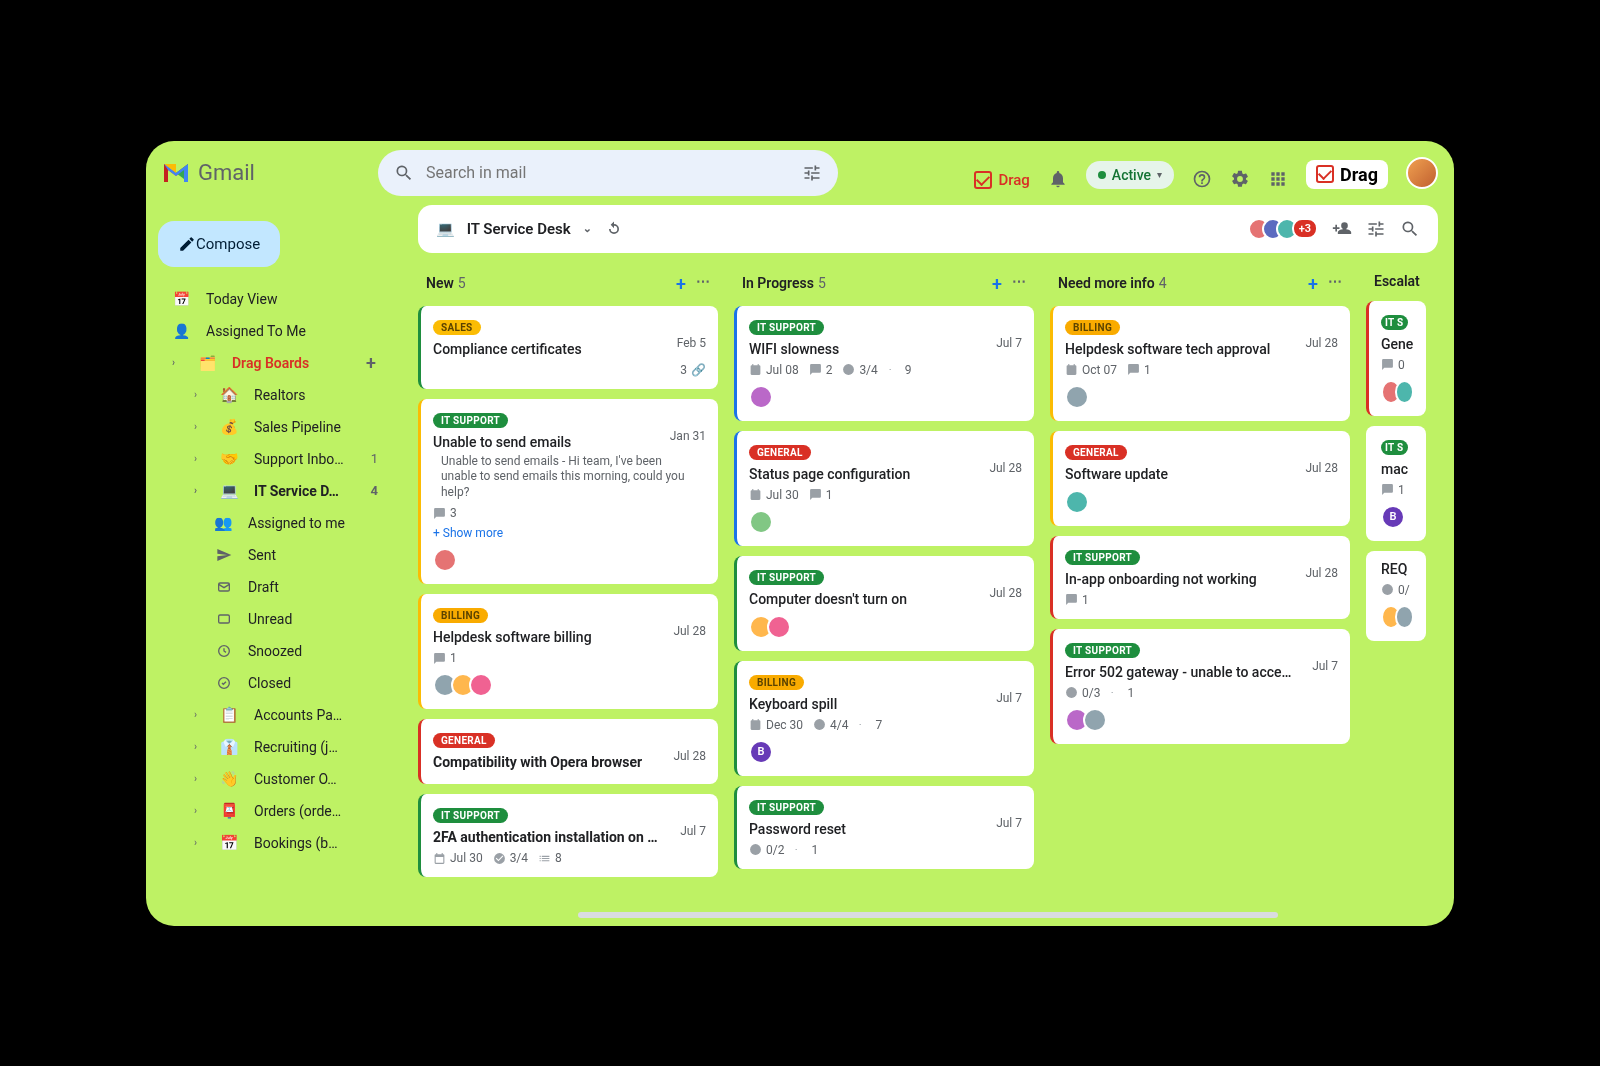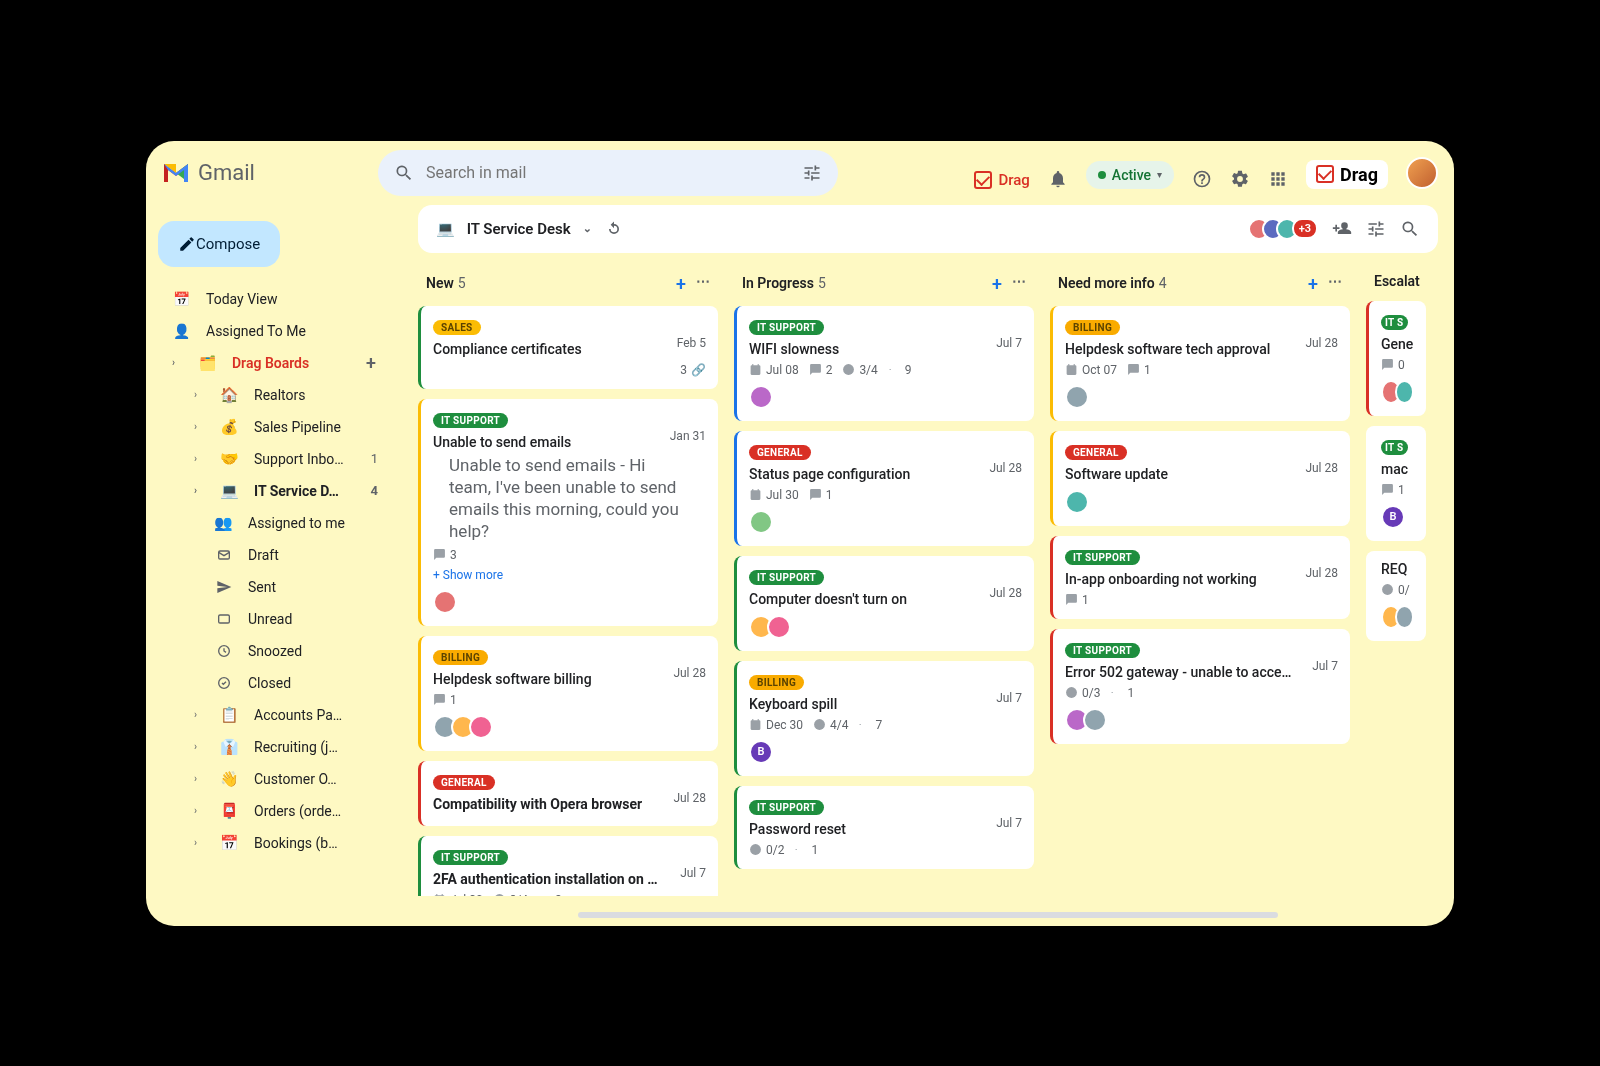--- a/index.html
+++ b/index.html
@@ -1,17 +1,17 @@
 <!DOCTYPE html>
 <html><head>
 <meta charset="utf-8">
 <style>
 *{box-sizing:border-box;margin:0;padding:0;font-family:'Google Sans',Roboto,Arial,sans-serif}
 body{background:#000;display:flex;align-items:center;justify-content:center;width:1600px;height:1066px}
-.window{width:1308px;height:785px;background:#fef9c3;border-radius:28px;overflow:hidden;display:flex;flex-direction:column;position:relative}
+.window{width:1308px;height:785px;background:#bef264;border-radius:28px;overflow:hidden;display:flex;flex-direction:column;position:relative}
 .topbar{height:64px;display:flex;align-items:center;padding:0 16px;gap:16px}
 .gmail-logo{display:flex;align-items:center;gap:8px;font-size:22px;color:#5f6368;width:200px}
 .gmail-m{width:28px;height:22px;position:relative}
 .gmail-m svg{width:28px;height:22px}
 .search{flex:0 0 460px;height:46px;background:#eaf1fb;border-radius:24px;display:flex;align-items:center;padding:0 16px;gap:12px;color:#5f6368}
 .search input{border:none;background:transparent;outline:none;font-size:16px;flex:1;color:#5f6368}
 .tune{margin-left:auto}
 .top-icons{display:flex;align-items:flex-end;gap:18px;margin-left:auto;color:#5f6368}
 .drag-btn{display:flex;align-items:center;gap:6px;color:#d93025;font-weight:500;font-size:15px}
 .drag-check{width:18px;height:18px;border:2px solid #d93025;border-radius:3px;position:relative}
@@ -51,21 +51,21 @@
 .cards{display:flex;flex-direction:column;gap:10px;overflow-y:auto}
 .card{background:#fff;border-radius:8px;padding:10px 12px 12px;position:relative;border-left:3px solid transparent}
 .tag{display:inline-block;font-size:10px;font-weight:700;color:#fff;padding:2px 8px;border-radius:10px;margin-bottom:6px;letter-spacing:.3px}
 .tag.sales{background:#fbbc04;color:#5b4300}
 .tag.it{background:#1e8e3e}
 .tag.billing{background:#f9ab00;color:#5b4300}
 .tag.general{background:#d93025}
 .card-title{font-size:14px;color:#202124;font-weight:500;margin-bottom:2px}
 .card-title.bold{font-weight:700}
 .card-date{position:absolute;right:12px;top:30px;font-size:12px;color:#5f6368}
-.card-sub{font-size:17px;color:#5f6368;margin:4px 16px 6px;line-height:1.3}
+.card-sub{font-size:12px;color:#5f6368;margin:4px 8px 6px;line-height:1.3}
 .meta{display:flex;align-items:center;gap:10px;font-size:12px;color:#5f6368;margin-top:6px;flex-wrap:wrap}
 .meta .m{display:flex;align-items:center;gap:4px}
 .meta svg{width:13px;height:13px;fill:#9aa0a6}
 .avs{display:flex;margin-top:8px}
 .av{width:24px;height:24px;border-radius:50%;border:2px solid #fff;margin-left:-6px;background:#888}
 .av:first-child{margin-left:0}
 .av.b{background:#673ab7;color:#fff;display:flex;align-items:center;justify-content:center;font-size:11px;font-weight:600}
 .showmore{color:#1a73e8;font-size:12px;margin-top:6px;cursor:pointer}
 .bl-green{border-left-color:#1e8e3e}
 .bl-yellow{border-left-color:#fbbc04}
@@ -185,34 +185,34 @@
           <span class="nico">💻</span>
           <span>IT Service D…</span>
           <span class="count">4</span>
         </div>
   <div class="nav-item sub2">
           <span class="nico">👥</span>
           <span>Assigned to me</span>
         </div>
   <div class="nav-item sub2">
           <span class="nico">
+            <svg viewBox="0 0 24 24" width="16" fill="#5f6368">
+              <path d="M2 21l21-9L2 3v7l15 2-15 2v7z"></path>
+            </svg>
+          </span>
+          <span>Sent</span>
+        </div>
+  <div class="nav-item sub2">
+          <span class="nico">
             <svg viewBox="0 0 24 24" width="16" fill="none" stroke="#5f6368" stroke-width="2">
               <rect x="4" y="6" width="16" height="12" rx="2"></rect>
               <path d="M4 8l8 5 8-5"></path>
             </svg>
           </span>
           <span>Draft</span>
-        </div>
-  <div class="nav-item sub2">
-          <span class="nico">
-            <svg viewBox="0 0 24 24" width="16" fill="#5f6368">
-              <path d="M2 21l21-9L2 3v7l15 2-15 2v7z"></path>
-            </svg>
-          </span>
-          <span>Sent</span>
         </div>
   <div class="nav-item sub2">
           <span class="nico">
             <svg viewBox="0 0 24 24" width="16" fill="none" stroke="#5f6368" stroke-width="2">
               <rect x="4" y="6" width="16" height="12" rx="2"></rect>
             </svg>
           </span>
           <span>Unread</span>
         </div>
   <div class="nav-item sub2">

